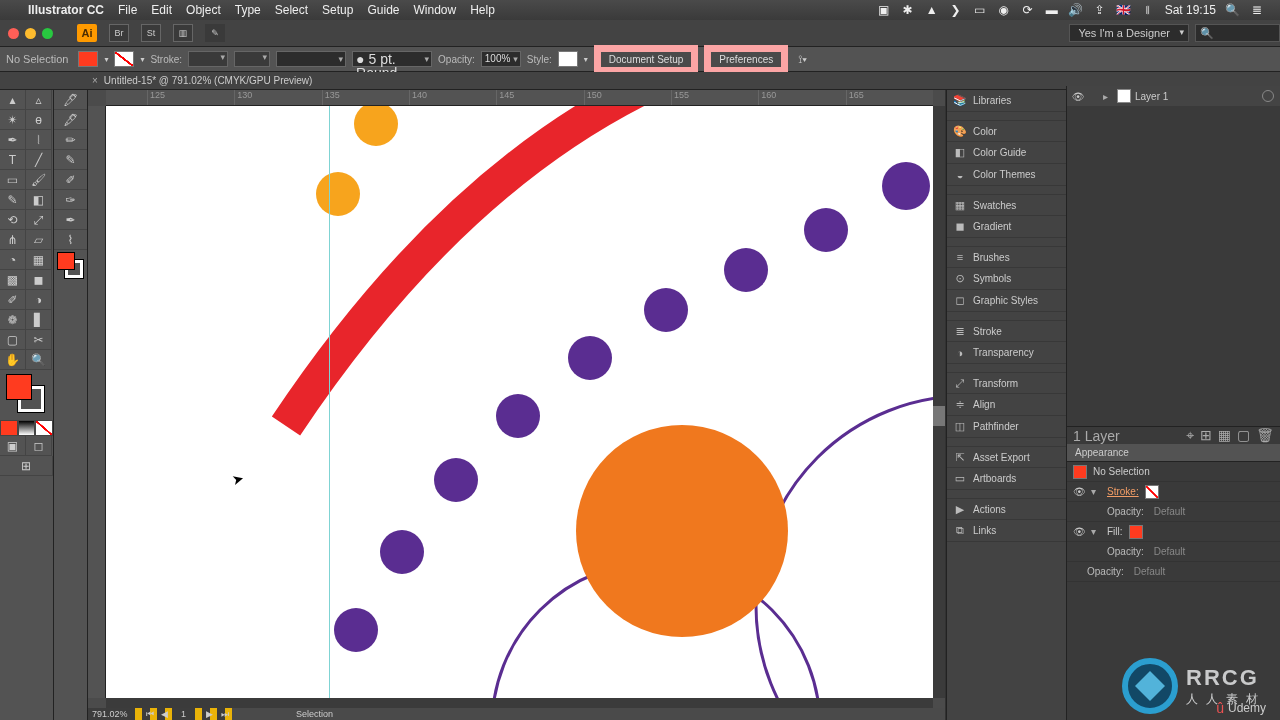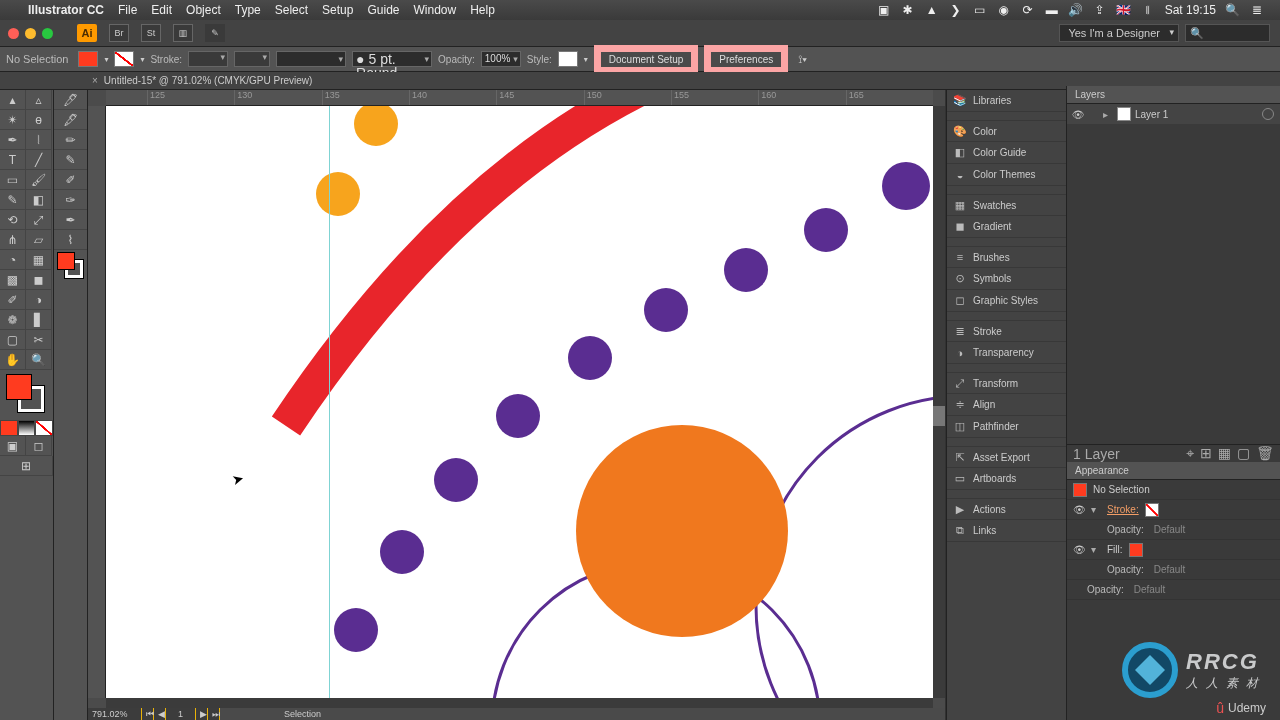--- a/index.html
+++ b/index.html
@@ -11,21 +11,21 @@
 .mac-menu .m-item { margin-right:14px; font-size:12px; }
 .mac-right { margin-left:auto; display:flex; align-items:center; gap:10px; font-size:12px; }
 .mac-right .ico { width:14px; height:14px; display:inline-flex; align-items:center; justify-content:center; }
 
 
 .app-bar { position:absolute; top:20px; left:0; right:0; height:26px; background:#434343; display:flex; align-items:center; padding-left:8px; gap:6px; }
 .traffic { width:11px; height:11px; border-radius:50%; }
 .t-red { background:#ff5f57; } .t-yel { background:#febc2e; } .t-grn { background:#28c840; }
 .ai-logo { margin-left:18px; width:20px; height:18px; background:#ff9a00; color:#4b2c00; font-weight:bold; font-size:11px; display:flex; align-items:center; justify-content:center; border-radius:2px; }
 .app-bar .sq { width:20px; height:18px; border:1px solid #666; background:#3a3a3a; display:flex; align-items:center; justify-content:center; font-size:9px; margin-left:6px; }
-.app-bar-right { margin-left:auto; display:flex; align-items:center; gap:6px; padding-right:10px; }
+.app-bar-right { margin-left:auto; display:flex; align-items:center; gap:6px; }
 .workspace-dd { background:#2c2c2c; border:1px solid #555; padding:2px 18px 2px 8px; position:relative; }
 .workspace-dd:after { content:"▾"; position:absolute; right:4px; top:2px; font-size:9px; }
 .search-bar { width:85px; height:18px; background:#2c2c2c; border:1px solid #555; display:flex; align-items:center; padding-left:4px; }
 
 
 .ctrl-bar { position:absolute; top:46px; left:0; right:0; height:26px; background:#535353; display:flex; align-items:center; padding:0 6px; gap:6px; border-top:1px solid #222; border-bottom:1px solid #222; }
 .nosel { color:#bbb; padding-right:4px; }
 .sw { width:20px; height:16px; border:1px solid #777; }
 .fill-sw { background:#ff3b1f; }
 .nostroke { background:linear-gradient(to top right, #fff 45%, red 46%, red 54%, #fff 55%); }
@@ -63,21 +63,21 @@
 .ruler-h { position:absolute; top:0; left:18px; right:12px; height:16px; background:#535353; border-bottom:1px solid #222; color:#999; font-size:9px; display:flex;padding-left:41px; }
 .ruler-h span { flex:1; border-left:1px solid #666; padding-left:2px; }
 .ruler-v { position:absolute; top:16px; left:0; width:18px; bottom:12px; background:#535353; border-right:1px solid #222; }
 .viewport { position:absolute; top:16px; left:18px; right:12px; bottom:12px; background:#fff; overflow:hidden; }
 .vp-scroll-v { position:absolute; top:16px; right:0; width:12px; bottom:12px; background:#3b3b3b; }
 .vp-scroll-v .thumb { position:absolute; top:300px; width:100%; height:20px; background:#777; }
 .vp-scroll-h { position:absolute; left:18px; right:12px; bottom:0; height:12px; background:#3b3b3b; }
 
 
 .status { position:absolute; left:88px; right:335px; bottom:0; height:12px; background:#4a4a4a; display:flex; align-items:center; font-size:9px; color:#ccc; }
-.status .cell { border-right:1px solid #eab308; padding:0 4px; height:100%; display:flex; align-items:center; background:#3c3c3c; }
+.status .cell { border-right:7px solid #eab308; padding:0 4px; height:100%; display:flex; align-items:center; background:#3c3c3c; }
 .status .navbtn { width:12px; text-align:center; }
 
 
 .dock-mid { position:absolute; top:90px; right:214px; width:120px; bottom:0; background:#434343; border-left:1px solid #222; }
 .dock-mid .d-item { height:22px; display:flex; align-items:center; padding-left:6px; gap:6px; font-size:10px; color:#ccc; border-bottom:1px solid #383838; }
 .dock-mid .d-item.group-gap { margin-top:8px; border-top:1px solid #383838; }
 .d-ico { width:14px; height:14px; display:flex; align-items:center; justify-content:center; color:#bbb; font-size:11px; }
 
 
 .panel-right { position:absolute; top:86px; right:0; width:214px; bottom:0; background:#434343; border-left:1px solid #222; display:flex; flex-direction:column; }
@@ -105,21 +105,21 @@
 .purp { fill:#5a2d91; }
 .purpS { stroke:#5a2d91; fill:none; }
 .oran { fill:#f0781e; }
 .orY { fill:#f7a41d; }
 .redS { stroke:#e8252b; fill:none; }
 
 
 .key-overlay { position:absolute; background:#3f4246; color:#e8e8e8; font-size:28px; padding:14px 26px; border-radius:10px; box-shadow:0 2px 10px rgba(0,0,0,.6); font-weight:600; letter-spacing:1px; }
 
 
-.wm { position:absolute; right:14px; bottom:22px; display:flex; align-items:center; gap:8px; opacity:.9;font-style:italic; }
+.wm { position:absolute; right:14px; bottom:6px; display:flex; align-items:center; gap:8px; opacity:.9; }
 .wm .circ { width:56px; height:56px; border-radius:50%; border:6px solid #2aa9e0; background:#0e4a6b; display:flex; align-items:center; justify-content:center; }
 .wm .inner { width:30px; height:30px; background:#55c1ec; clip-path:polygon(50% 0,100% 50%,50% 100%,0 50%); }
 .wm-text { display:flex; flex-direction:column; align-items:flex-start; }
 .wm-text .big { font-size:22px; font-weight:800; letter-spacing:2px; color:#d9dadb; }
 .wm-text .sm { font-size:12px; color:#d9dadb; letter-spacing:8px; }
 .udemy { position:absolute; right:14px; bottom:4px; font-size:12px; color:#ccc; display:flex; align-items:center; gap:4px; }
 .udemy .u { color:#ec5252; font-size:14px; }
 
 .cursor-canvas { position:absolute; left:126px; top:365px; font-size:14px; color:#000; transform:rotate(-15deg); }
 </style>
@@ -379,21 +379,20 @@
       <span class="d-ico">▶</span>
       <span>Actions</span>
     </div>
     <div class="d-item">
       <span class="d-ico">⧉</span>
       <span>Links</span>
     </div>
   </div>
 
 <div class="panel-right">
-  <div class="p-tab">Layers</div>
   <div class="layers-body">
     <div class="layer-row">
       <span class="eye">👁</span>
       <span style="width:10px"></span>
       <span class="arrow">▸</span>
       <span class="chip"></span>
       <span>Layer 1</span>
       <span class="tgt"></span>
     </div>
   </div>

